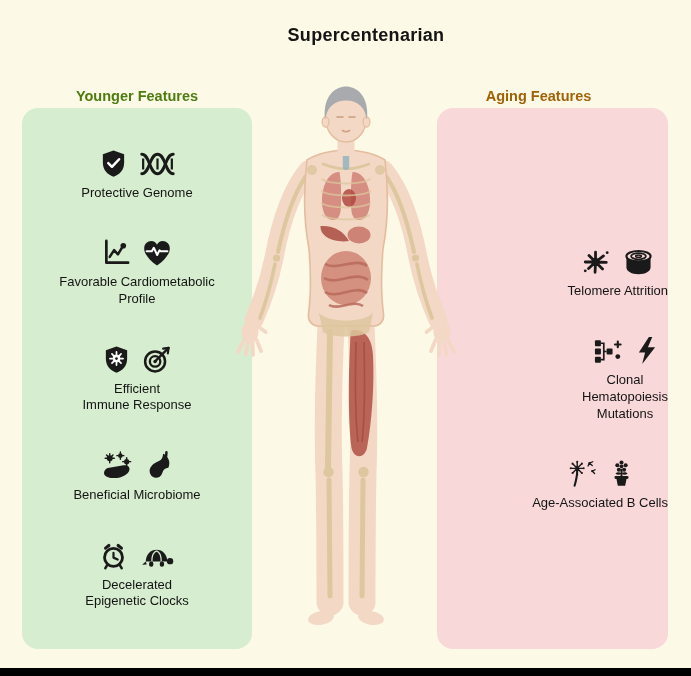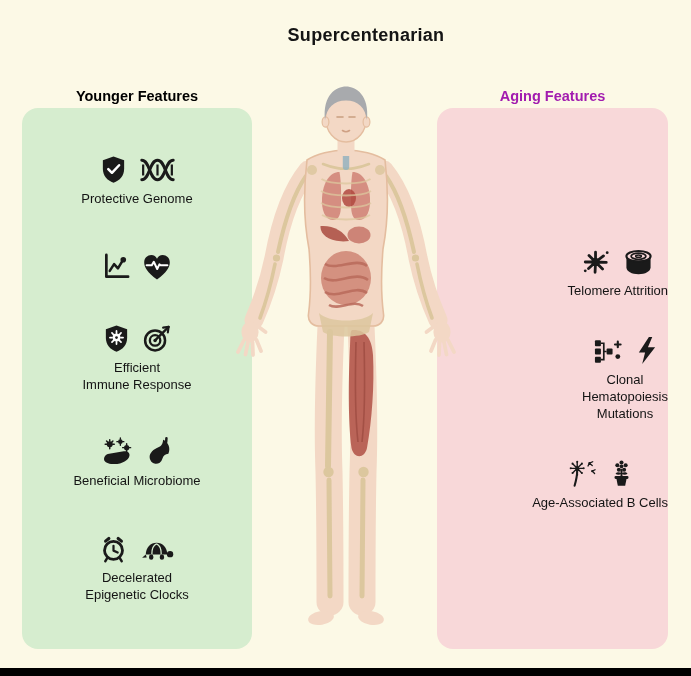--- a/index.html
+++ b/index.html
@@ -8,22 +8,22 @@
     background:#FCF9E6; overflow:hidden;
     font-family:"Liberation Sans", sans-serif; color:#141414;padding-left:41px;
   }
   .page-title {
     position:absolute; top:25px; left:0; width:100%;
     text-align:center; font-size:18px; font-weight:bold; letter-spacing:.3px;
   }
   .panel-heading {
     position:absolute; top:88px; font-size:14.5px; font-weight:bold; text-align:center;
   }
-  .panel-heading.younger { left:22px; width:230px; color:#000000; }
-  .panel-heading.aging  { left:437px; width:231px; color:#a21caf; }
+  .panel-heading.younger { left:22px; width:230px; color:#4d7c0f; }
+  .panel-heading.aging  { left:423px; width:231px; color:#a16207; }
   .panel {
     position:absolute; top:108px; height:541px; border-radius:16px;
     display:flex; flex-direction:column; align-items:center; box-sizing:border-box;
   }
   .panel.younger { left:22px;  width:230px; background:#D6EDCF; justify-content:space-evenly; padding:4px 0; }
   .panel.aging   { left:437px; width:231px; background:#F8D8D9; justify-content:center; gap:34px;align-items:flex-end; }
   .feature { display:flex; flex-direction:column; align-items:center; gap:7px; max-width:210px; }
   .icon-row { display:flex; align-items:flex-end; justify-content:center; gap:11px; height:31px; }
   .icon-row svg { display:block; }
   .feature-label {
@@ -72,20 +72,22 @@
             <circle cx="22" cy="8" r="2.9" fill="#1A1A1A"></circle>
           </svg>
         </span>
         <span class="icon">
           <svg viewBox="0 0 30 28" width="30" height="28">
             <path d="M15 26.5 C5.2 19.6 2.2 13.6 2.2 9.4 C2.2 5 5.6 2.1 9.3 2.1 C12 2.1 14 3.7 15 5.7 C16 3.7 18 2.1 20.7 2.1 C24.4 2.1 27.8 5 27.8 9.4 C27.8 13.6 24.8 19.6 15 26.5 Z" fill="#1A1A1A"></path>
             <path d="M4.6 12.3 H9.8 L11.8 8.8 L15.2 16 L17.4 11.4 L18.6 12.3 H25.4" fill="none" stroke="#fff" stroke-width="2" stroke-linecap="round" stroke-linejoin="round"></path>
           </svg>
         </span>
       </div>
+      <div class="feature-label">Favorable Cardiometabolic
+Profile</div>
     </div>
 
 
     <div class="feature">
       <div class="icon-row">
         <span class="icon">
           <svg viewBox="0 0 30 30" width="29" height="29">
             <path d="M15 1.5 L26 5.5 V14 C26 21.6 21.6 26.4 15 28.6 C8.4 26.4 4 21.6 4 14 V5.5 Z" fill="#1A1A1A"></path>
             <circle cx="15" cy="14" r="4.1" fill="#fff"></circle>
             <path d="M15 7.2 V9.4 M15 18.6 V20.8 M8.2 14 H10.4 M19.6 14 H21.8 M10.3 9.3 L11.9 10.9 M19.7 9.3 L18.1 10.9 M10.3 18.7 L11.9 17.1 M19.7 18.7 L18.1 17.1" stroke="#fff" stroke-width="1.8" stroke-linecap="round"></path>

